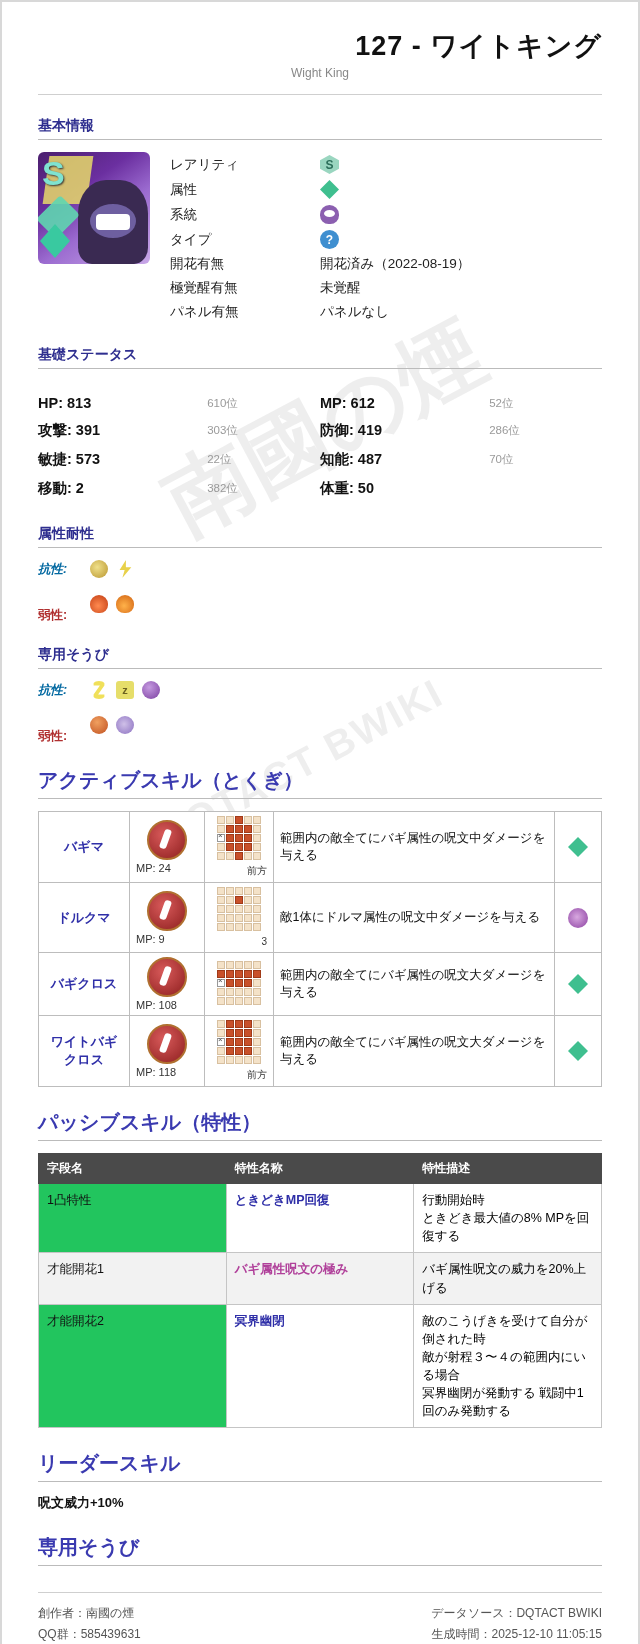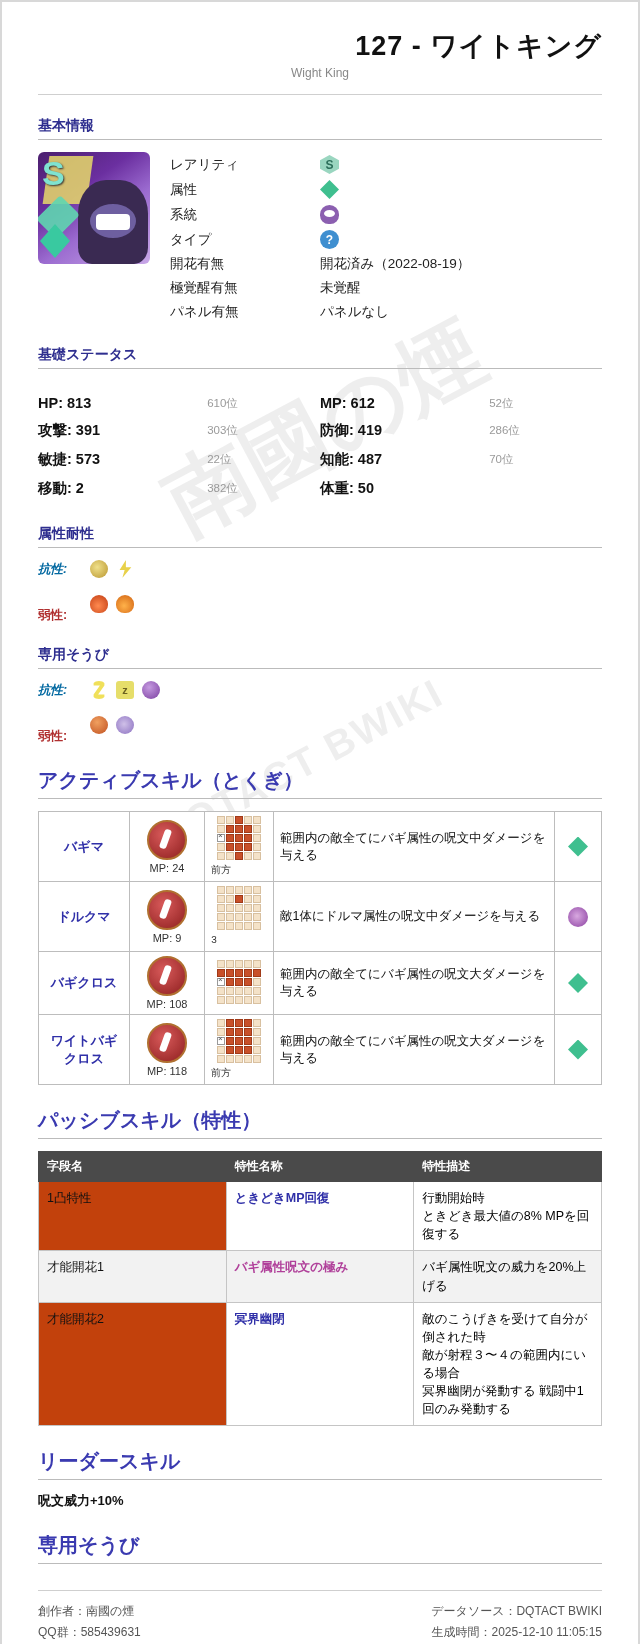--- a/index.html
+++ b/index.html
@@ -66,22 +66,22 @@
   .ic.sleep{background:#f0e05a;clip-path:polygon(20% 0,80% 0,80% 25%,45% 75%,80% 75%,80% 100%,20% 100%,20% 75%,55% 25%,20% 25%);}
   .ic.zzz{background:#e6de6a;border-radius:3px;position:relative;}
   .ic.zzz:after{content:"z";position:absolute;inset:0;font-size:11px;display:flex;align-items:center;
                justify-content:center;color:#6a6020;font-weight:bold;}
   .ic.poison{background:radial-gradient(circle at 40% 35%,#c59ae0,#7b3fa0);}
   .ic.confuse{background:radial-gradient(circle at 40% 35%,#f0a060,#c05020);}
   .ic.spiral{background:radial-gradient(circle at 45% 45%,#cfc0e8,#8a6fc0);}
   table.skills{width:100%;border-collapse:collapse;font-size:13px;table-layout:fixed;}
   table.skills td{border:1px solid #bdbdbd;padding:4px 6px;vertical-align:middle;background:#fff;}
   td.sk-name{width:78px;color:#2f2fa8;font-weight:bold;font-size:13px;text-align:center;}
-  td.sk-icon{width:62px;text-align:center;}
-  td.sk-range{width:56px;text-align:left;font-family:Liberation Mono, monospace;}
+  td.sk-icon{width:62px;}
+  td.sk-range{width:56px;text-align:right;}
   td.sk-desc{font-size:12.5px;line-height:1.35;color:#111;}
   td.sk-elem{width:34px;text-align:center;}
   .skill-orb{width:36px;height:36px;border-radius:50%;margin:0 auto;background:radial-gradient(circle at 40% 35%,#d85a5a,#8e1f1f);
              border:2px solid #b07030;position:relative;}
   .skill-orb:after{content:"";position:absolute;left:13px;top:7px;width:7px;height:20px;background:#fff;
              border-radius:3px;transform:rotate(20deg);}
   .mp{display:block;font-size:11px;color:#333;margin-top:2px;}
   .grid{display:grid;grid-template-columns:repeat(5,8px);grid-template-rows:repeat(5,8px);gap:1px;
         justify-content:center;margin:0 auto 2px;}
   .grid div{background:#f4e2c8;border:1px solid #d8c0a0;}
@@ -89,21 +89,21 @@
   .grid div.me{background:#fff;border-color:#999;position:relative;}
   .grid div.me:after{content:"×";position:absolute;left:0;top:-4px;font-size:8px;color:#555;}
   .rng-lbl{font-size:10px;color:#333;}
   .elem-gem{width:20px;height:20px;background:#3fbf8f;clip-path:polygon(50% 0,100% 50%,50% 100%,0 50%);
             margin:0 auto;}
   .elem-gem.dark{background:radial-gradient(circle at 45% 45%,#d8a8e0,#8a3fa0);clip-path:none;border-radius:50%;}
   table.passive{width:100%;border-collapse:collapse;font-size:12.5px;table-layout:fixed;}
   table.passive th{background:#4a4a4a;color:#fff;font-size:12px;text-align:left;padding:6px 8px;
                    font-weight:bold;border:1px solid #4a4a4a;}
   table.passive td{border:1px solid #c5c5c5;padding:7px 8px;vertical-align:top;line-height:1.45;}
-  table.passive td.col1{width:92px;background:#c2410c;color:#111;}
+  table.passive td.col1{width:92px;background:#22c55e;color:#111;}
   table.passive td.col2{width:104px;color:#2f2fa8;font-weight:bold;}
   table.passive tr.alt td{background:#f2f2f2;}
   table.passive td.col2.pink{color:#b0409a;}
   .leader-text{font-size:13px;font-weight:bold;color:#111;margin:4px 0 0;}
   .equip-text{font-size:12.5px;color:#555;margin:4px 0 0;}
   .footer{border-top:1px solid #cfcfcf;margin-top:26px;padding:10px 0 16px;display:flex;
           justify-content:space-between;font-size:12px;color:#555;}
   .footer div div{padding:2px 0;}
   .footer .right{text-align:right;}
 </style>

